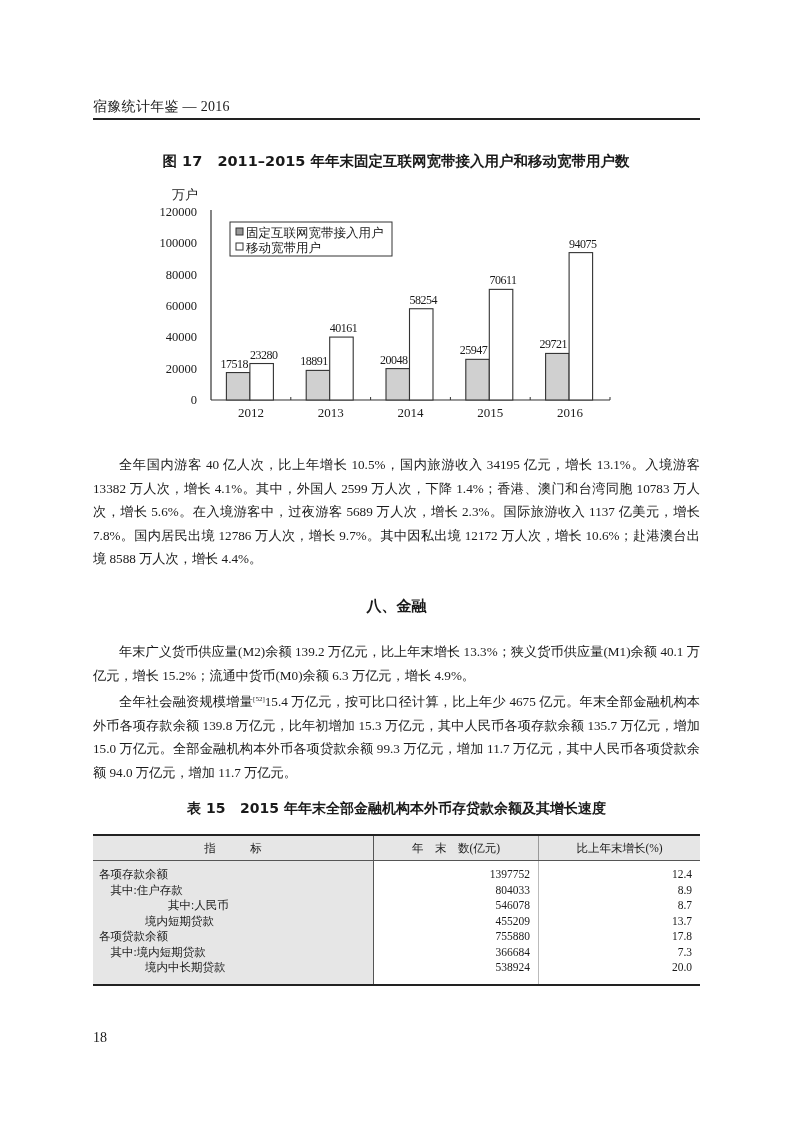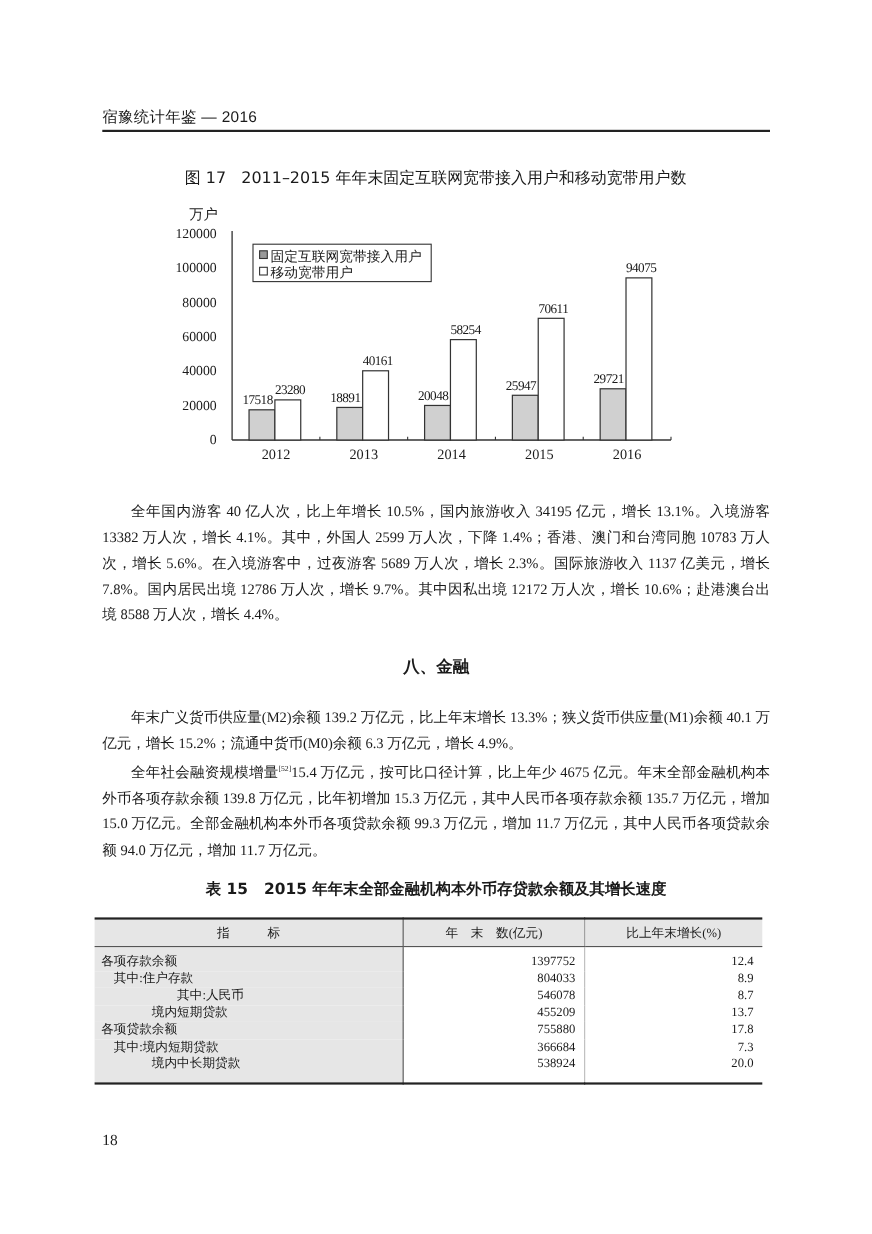--- a/index.html
+++ b/index.html
@@ -1,25 +1,25 @@
 <!DOCTYPE html>
 <html><head>
   <meta charset="utf-8">
   <style>
     html, body { margin:0; padding:0; background:#ffffff; }
     body { width:793px; height:1122px; position:relative; overflow:hidden; font-family:"DejaVu Serif","Liberation Serif",serif; color:#1a1a1a; }
-    .running-head { position:absolute; left:93px; top:98px; font-family:Liberation Sans, sans-serif; font-size:14px; letter-spacing:0.3px; }
+    .running-head { position:absolute; left:93px; top:98px; font-family:Liberation Serif, serif; font-size:14px; letter-spacing:0.3px; }
     .head-rule { position:absolute; left:93px; top:118px; width:607px; height:2px; background:#222; }
-    .fig-title { position:absolute; left:0; width:792px; top:152px; text-align:center; font-family:"DejaVu Sans","Liberation Sans",sans-serif; font-size:14.5px; font-weight:normal; }
+    .fig-title { position:absolute; left:0; width:792px; top:152px; text-align:center; font-family:"DejaVu Sans","Liberation Sans",sans-serif; font-size:14.5px; font-weight:bold; }
     #chart { position:absolute; left:0; top:0; }
     .para { position:absolute; left:93px; width:607px; font-size:13.2px; line-height:23.5px; text-align:justify; text-indent:26px; font-family:"Liberation Serif","DejaVu Serif",serif; }
     .section-title { position:absolute; left:0; width:793px; top:597px; text-align:center; font-family:"DejaVu Sans","Liberation Sans",sans-serif; font-size:15px; font-weight:bold; }
     .table-title { position:absolute; left:0; width:793px; top:800px; text-align:center; font-family:"DejaVu Sans","Liberation Sans",sans-serif; font-size:14px; font-weight:bold; }
     .sup { font-size:7px; vertical-align:super; }
-    table.data { position:absolute; left:86px; top:834px; width:607px; border-collapse:collapse; font-family:"Liberation Serif","DejaVu Serif",serif; font-size:11.5px; }
+    table.data { position:absolute; left:93px; top:834px; width:607px; border-collapse:collapse; font-family:"Liberation Serif","DejaVu Serif",serif; font-size:11.5px; }
     table.data th { background:#e6e6e6; font-weight:normal; height:22px; border-bottom:1px solid #555; }
     table.data thead tr { border-top:2px solid #222; }
     table.data tbody tr:last-child td { padding-bottom:8px; }
     table.data tbody { border-bottom:2px solid #222; }
     table.data td { height:15.5px; padding:0 6px; line-height:15.5px; }
     table.data td.lbl { background:#e6e6e6; border-right:1px solid #555; width:268px; }
     table.data td.val { text-align:right; border-right:1px solid #bbb; width:150px; padding-right:8px; }
     table.data td.pct { text-align:right; padding-right:8px; }
     table.data th.c1 { border-right:1px solid #555; }
     table.data th.c2 { border-right:1px solid #999; }

